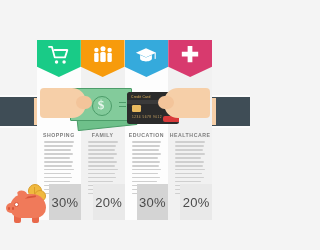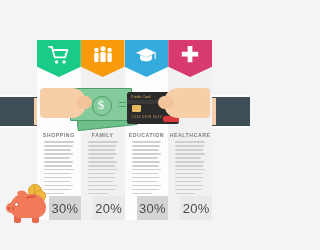--- a/index.html
+++ b/index.html
@@ -33,21 +33,21 @@
 
   
   .label{position:absolute;left:0;right:0;top:92px;text-align:center;
     font-size:5.2px;letter-spacing:.55px;color:#7d7d7d;font-weight:700;}
 
   
   .lorem{position:absolute;left:7px;right:7px;top:101px;}
   .ln{height:1.6px;background:#cfcfcf;margin-bottom:2.4px;border-radius:1px;}
 
   
-  .pct{position:absolute;left:12px;right:0;bottom:0;height:24px;background:#d4d4d4;
+  .pct{position:absolute;left:12px;right:0;bottom:0;height:36px;background:#d4d4d4;
     display:flex;align-items:center;justify-content:center;}
   .col:nth-child(even) .pct{background:#e9e9e9;}
   .pct span{font-size:13px;color:#4b4b4b;font-weight:400;letter-spacing:.2px;}
 
   
   .hand-l{position:absolute;left:40px;top:88px;width:52px;height:40px;z-index:6;}
   .bills{position:absolute;left:68px;top:86px;z-index:5;}
   .bill{position:absolute;background:#6ec08a;border:1.6px solid #4c9c69;border-radius:1px;}
   .bill.b2{left:8px;top:10px;width:58px;height:30px;transform:rotate(-6deg);}
   .bill.b1{left:2px;top:2px;width:60px;height:31px;background:#83cb9b;border-color:#4c9c69;}

